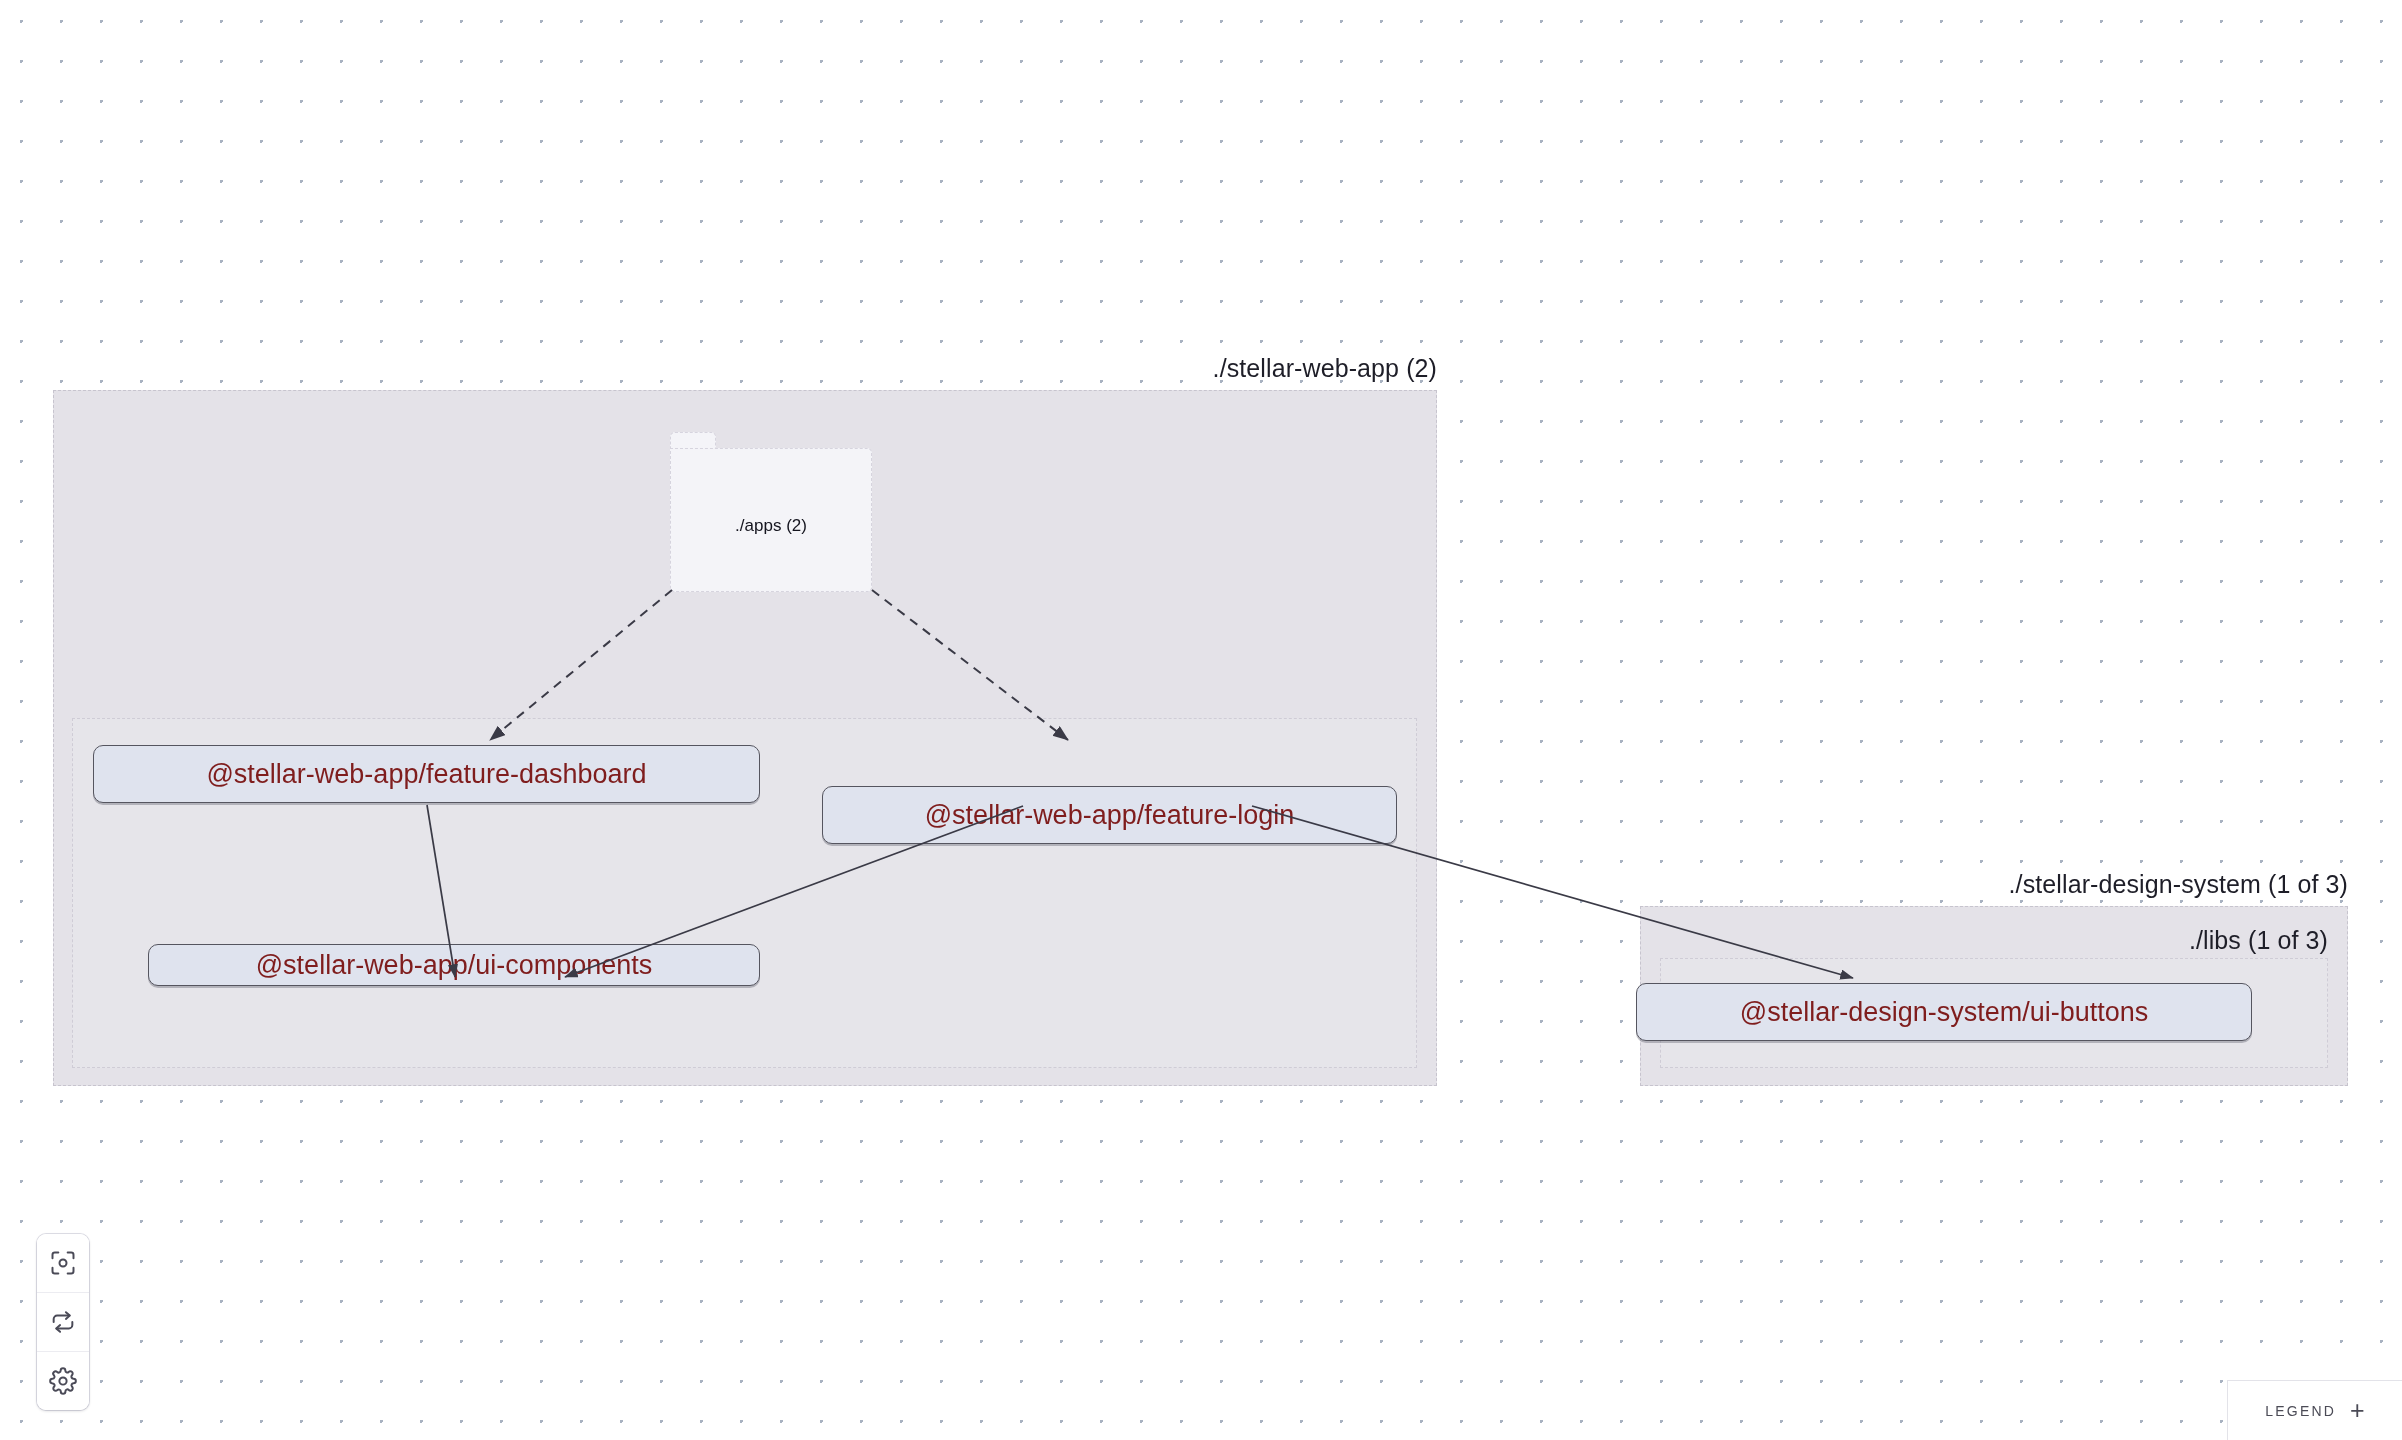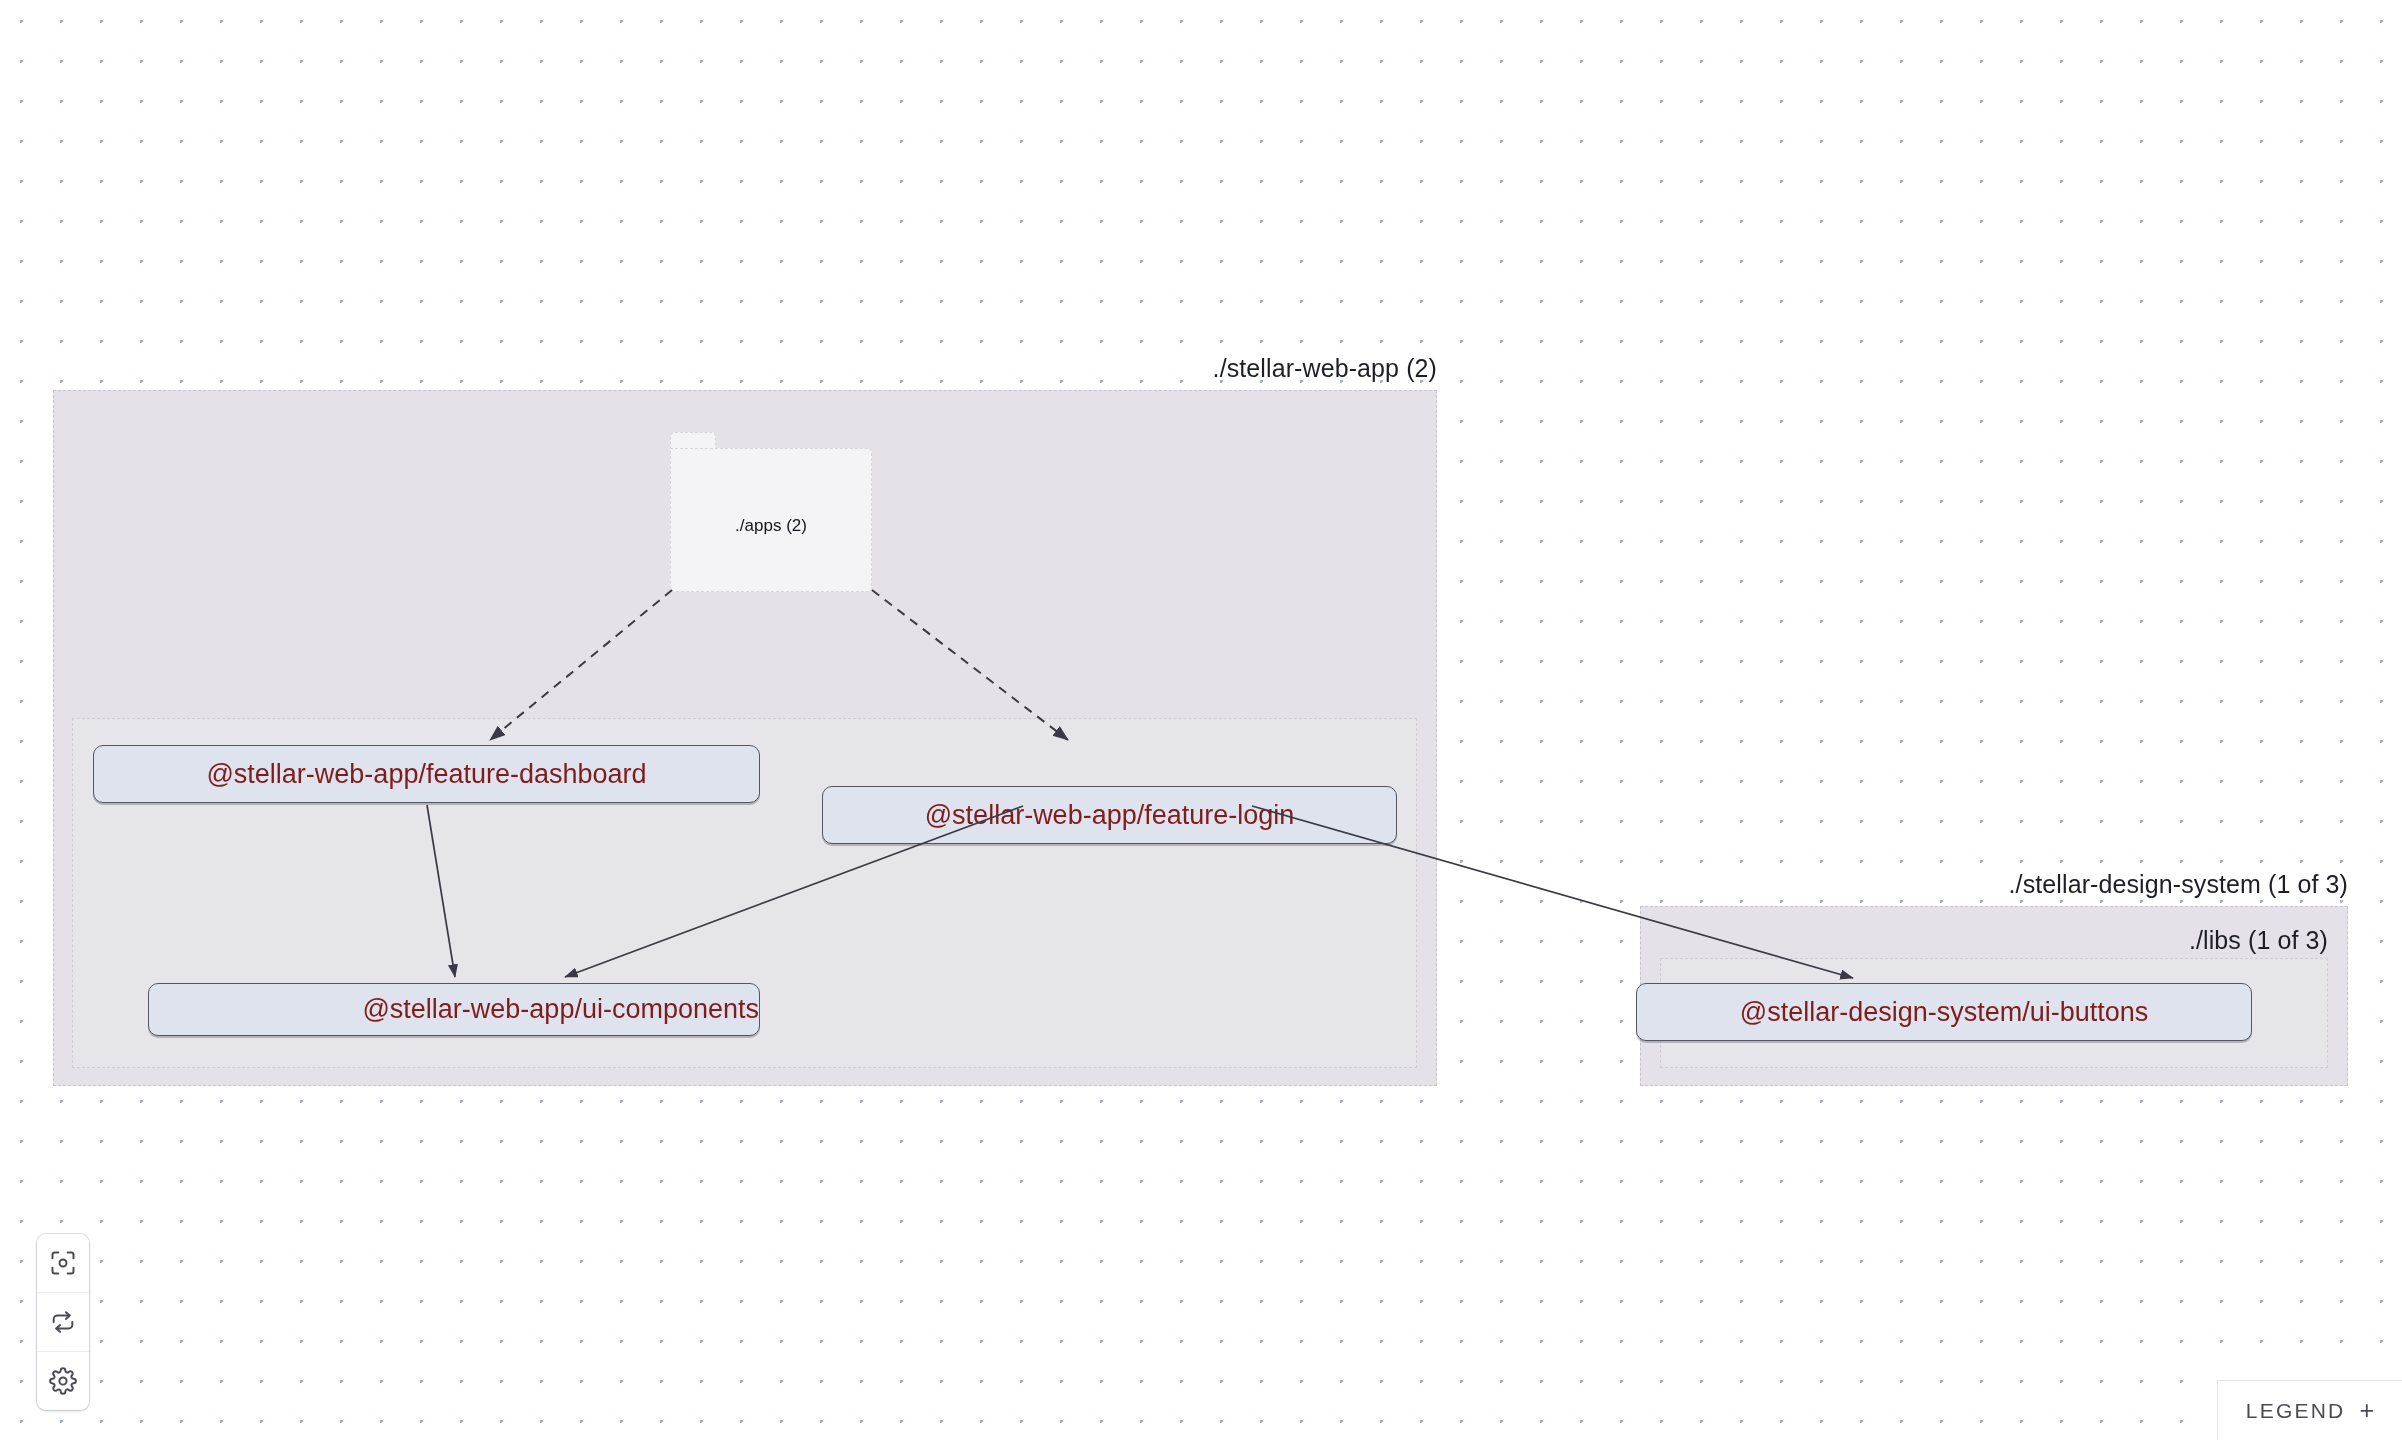--- a/index.html
+++ b/index.html
@@ -158,21 +158,21 @@
     border-left: 1px solid #e3e3e9;
     display: flex;
     align-items: center;
     justify-content: center;
     gap: 14px;
     padding: 0 28px;
     box-sizing: border-box;
     cursor: pointer;
   }
   #legend .legend-text {
-    font-size: 21px;
+    font-size: 14px;
     letter-spacing: 2.2px;
     color: #4b4b56;
   }
   #legend .legend-plus {
     font-size: 25px;
     color: #4b4b56;
     line-height: 1;
   }
 </style>
 </head>
@@ -197,21 +197,21 @@
   </div>
 
   <div class="lib-node" style="left:93px; top:745px; width:667px; height:58px;">
     <span class="lib-label">@stellar-web-app/feature-dashboard</span>
   </div>
 
   <div class="lib-node" style="left:822px; top:786px; width:575px; height:58px;">
     <span class="lib-label">@stellar-web-app/feature-login</span>
   </div>
 
-  <div class="lib-node" style="left:148px; top:983px; width:612px; height:53px;justify-content:flex-end;">
+  <div class="lib-node" style="left:148px; top:944px; width:612px; height:42px;">
     <span class="lib-label">@stellar-web-app/ui-components</span>
   </div>
 
   <div class="group-label" style="left:1640px; top:872px; width:708px;">./stellar-design-system (1 of 3)</div>
 
   <div class="project-group" style="left:1640px; top:906px; width:708px; height:180px;">
   </div>
 
   <div class="group-label" style="left:1660px; top:928px; width:668px;">./libs (1 of 3)</div>
 

